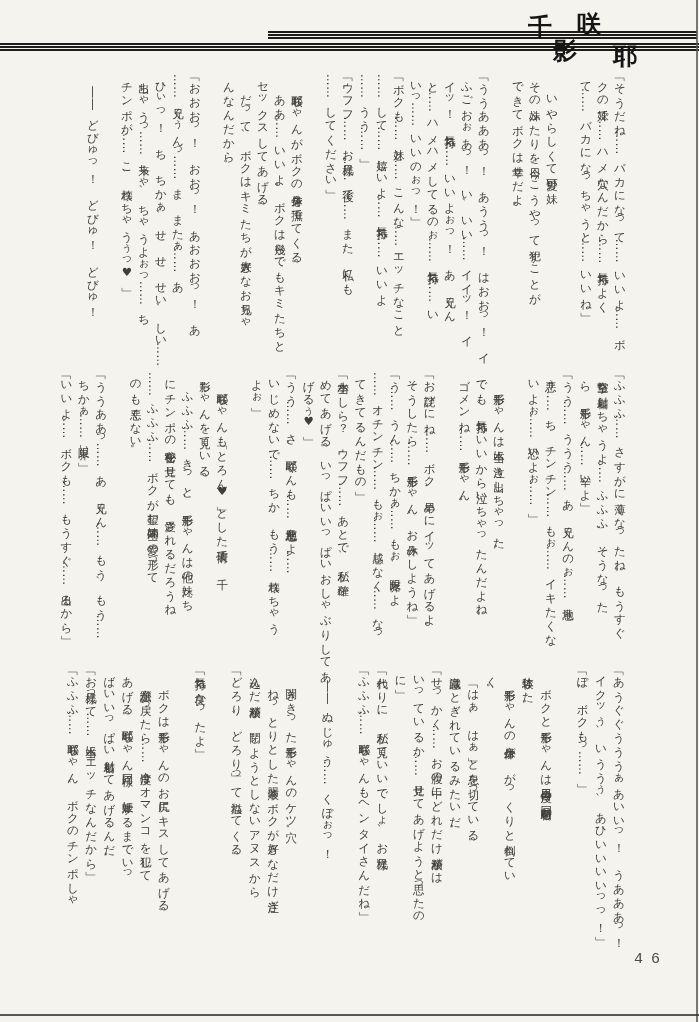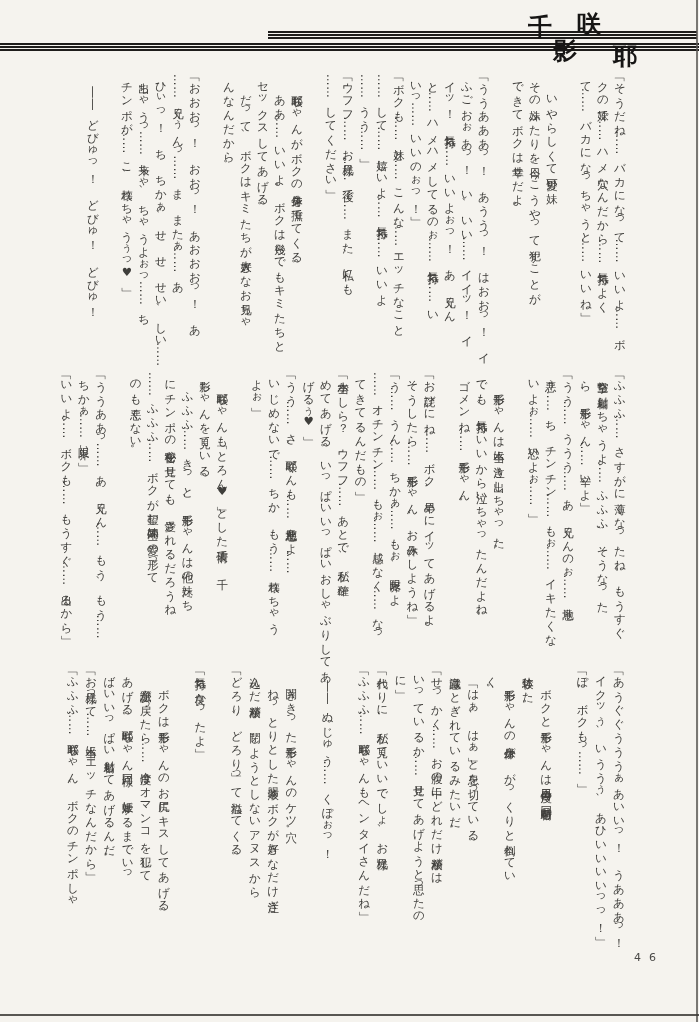--- a/index.html
+++ b/index.html
@@ -34,21 +34,21 @@
     color:#3f3e3b;
     font-size:11.5px;
     letter-spacing:0.8px;
   }
   .band p{margin:0;padding:0;white-space:nowrap;}
   .band-1{top:74px;height:292px;line-height:17px;}
   .band-2{top:372px;height:292px;line-height:17.3px;}
   .band-3{top:668px;height:300px;line-height:18.2px;}
   .page-number{
     position:absolute;left:634px;top:951px;
-    font-size:11px;color:#4a4947;letter-spacing:8px;
+    font-size:15px;color:#4a4947;letter-spacing:8px;font-family:Liberation Mono, monospace;
   }
   .edge-right{position:absolute;right:1px;top:0;width:2px;height:1022px;background:#5a5854;opacity:.8;}
   .edge-bottom{position:absolute;left:0;top:1014px;width:699px;height:2px;background:#3c3a36;opacity:.85;}
 </style>
 </head>
 <body>
 
 <div class="page">
   <div class="rule rule-upper"></div>
   <div class="rule rule-lower"></div>

